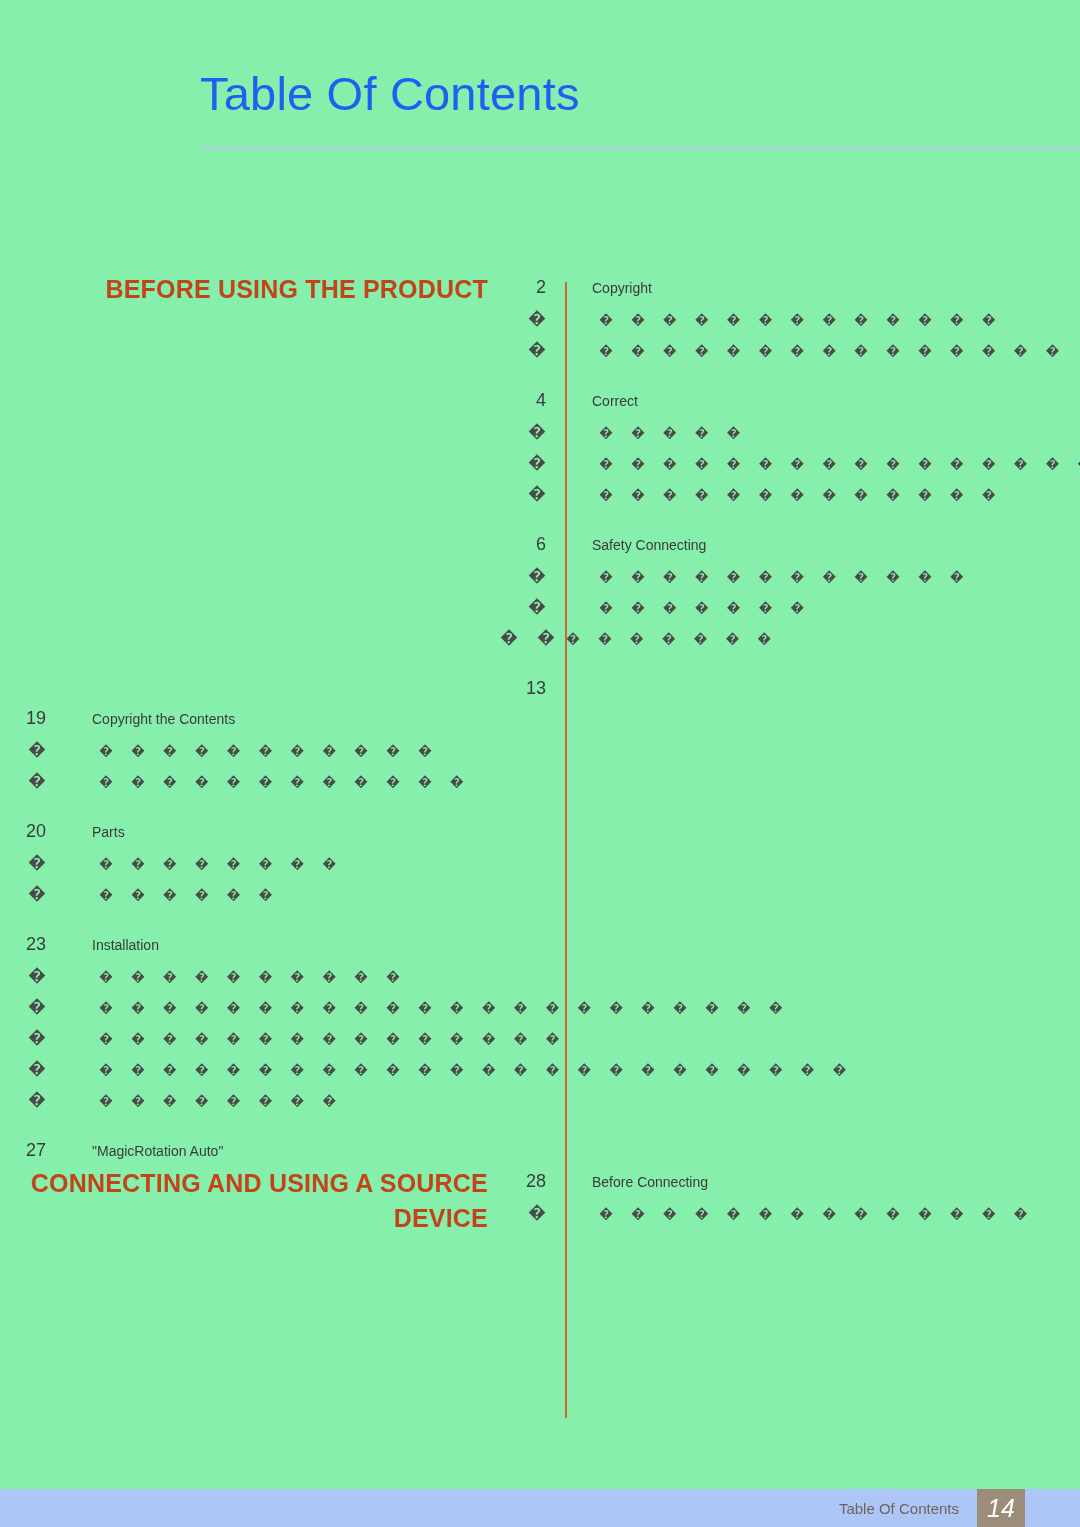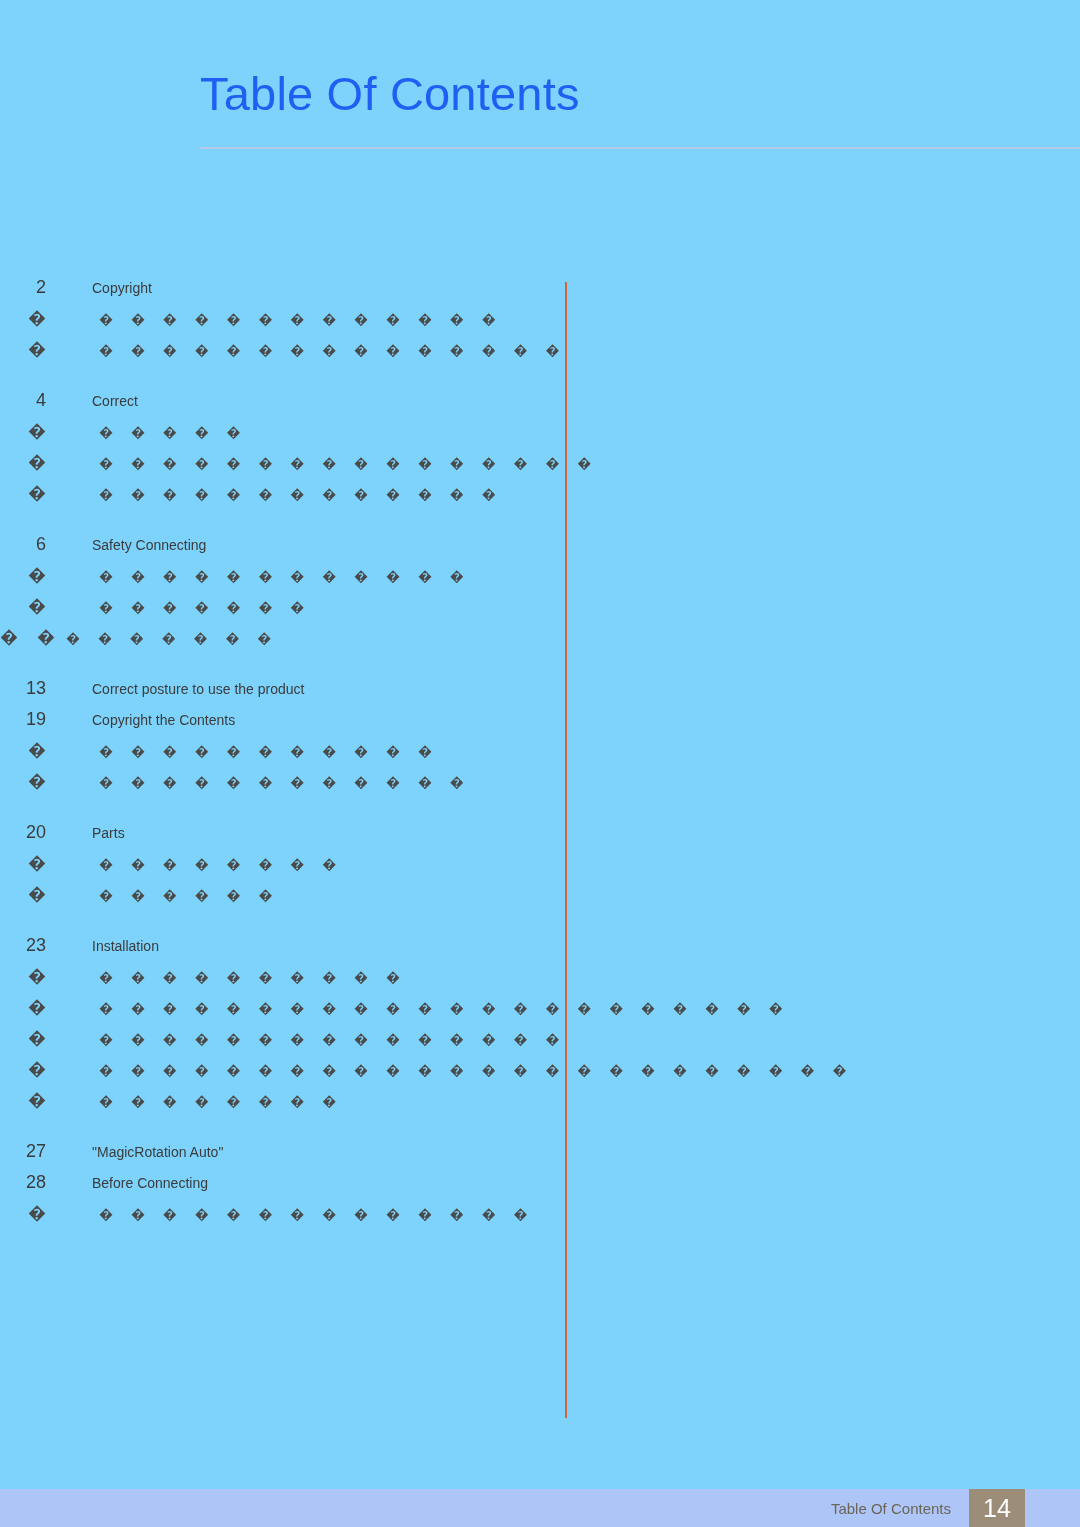--- a/index.html
+++ b/index.html
@@ -13,21 +13,21 @@
     background: #f1f5fd;
     font-family: "Liberation Sans", sans-serif;
     overflow: hidden;
     position: relative;
   }
 
   
   .page {
     position: absolute;
     inset: 0;
-    background: #7dd3fc;
+    background: #86efac;
   }
 
   
   .header {
     position: absolute;
     left: 0;
     top: 0;
     width: 1080px;
     height: 150px;
   }
@@ -157,46 +157,48 @@
     justify-content: flex-end;
   }
   .footer-label {
     display: flex;
     align-items: center;
     font-size: 15px;
     color: #6b6558;
     padding-right: 18px;
   }
   .footer-pageno {
-    width: 56px;
+    width: 48px;
     background: #9c8d78;
     color: #ffffff;
     font-size: 25px;
     display: flex;
     align-items: center;
     justify-content: center;
+    font-style: italic;
   }
   .footer-spacer {
     width: 55px;
   }
 </style>
 </head>
 <body>
 
 <div class="page">
 
   <div class="header">
     <div class="page-title">Table Of Contents</div>
     <div class="title-rule"></div>
   </div>
 
   <div class="toc-divider"></div>
 
   <div class="toc" id="toc-root">
       <div class="group">
+        <div class="group-heading">BEFORE USING THE PRODUCT</div>
         <div class="group-entries">
           <div class="entry">
             <div class="row main">
               <span class="num">2</span>
               <span class="label">Copyright</span>
             </div>
             <div class="row sub">
               <span class="num tofu">�</span>
               <span class="label tofu">� � � � � � � � � � � � �</span>
             </div>
@@ -237,21 +239,20 @@
               <span class="label tofu">� � � � � � �</span>
             </div>
             <div class="row sub overflow">
               <span class="num tofu">� �</span>
               <span class="label tofu">� � � � � � �</span>
             </div>
           </div>
           <div class="entry">
             <div class="row main">
               <span class="num">13</span>
-              <span class="label">Correct posture to use the product</span>
             </div>
           </div>
         </div>
       </div>
       <div class="group">
         <div class="group-entries">
           <div class="entry">
             <div class="row main">
               <span class="num">19</span>
               <span class="label">Copyright the Contents</span>
@@ -307,20 +308,21 @@
           </div>
           <div class="entry">
             <div class="row main">
               <span class="num">27</span>
               <span class="label">"MagicRotation Auto"</span>
             </div>
           </div>
         </div>
       </div>
       <div class="group">
+        <div class="group-heading">CONNECTING AND USING A SOURCE DEVICE</div>
         <div class="group-entries">
           <div class="entry">
             <div class="row main">
               <span class="num">28</span>
               <span class="label">Before Connecting</span>
             </div>
             <div class="row sub">
               <span class="num tofu">�</span>
               <span class="label tofu">� � � � � � � � � � � � � �</span>
             </div>

